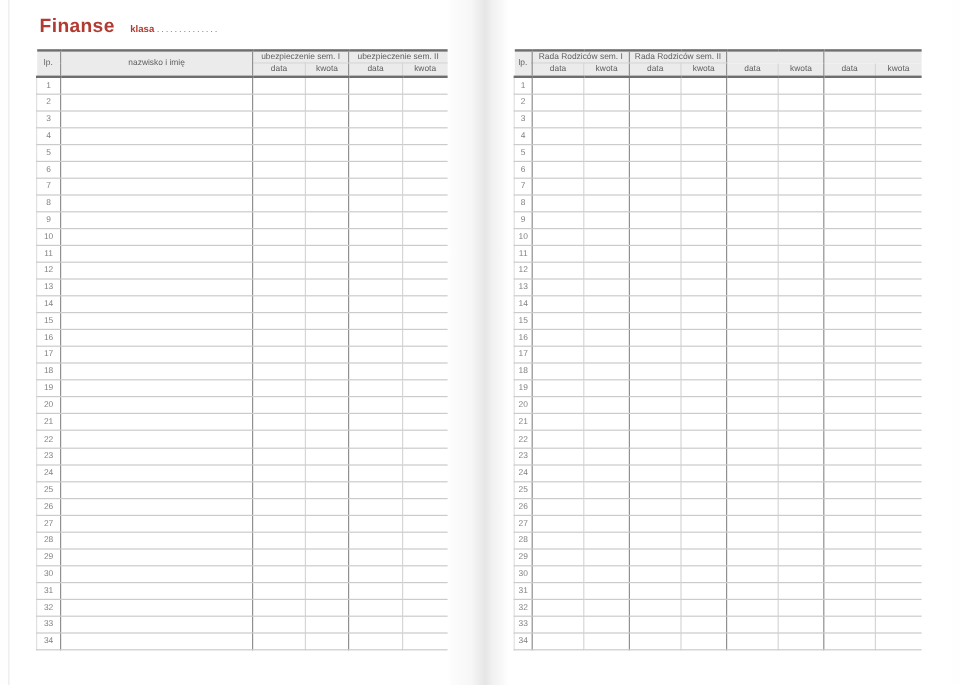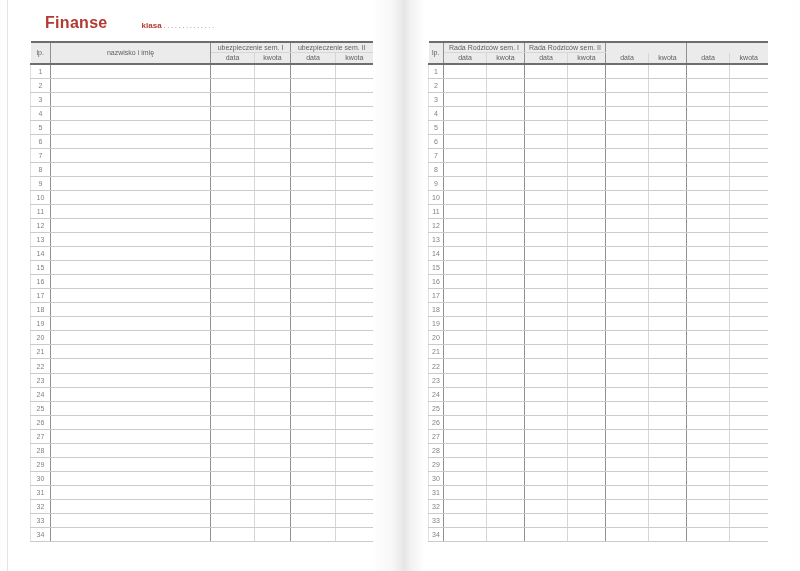--- a/index.html
+++ b/index.html
@@ -17,24 +17,24 @@
     position:absolute;top:0;bottom:0;left:372px;width:52px;pointer-events:none;
     background:linear-gradient(90deg,
       rgba(110,110,110,0) 0%,
       rgba(110,110,110,0.05) 40%,
       rgba(110,110,110,0.17) 62%,
       rgba(110,110,110,0.09) 74%,
       rgba(110,110,110,0) 100%);
   }
   .title-row{position:absolute;left:25px;top:14px;white-space:nowrap;}
   .title-row h1{
-    display:inline;margin:12px;font-size:16px;font-weight:bold;
+    display:inline;margin:0;font-size:16px;font-weight:bold;
     color:#b23a31;letter-spacing:0.3px;
   }
-  .klasa-label{font-size:8px;color:#b23a31;margin-left:22px;font-weight:bold;}
+  .klasa-label{font-size:8px;color:#b23a31;margin-left:13px;font-weight:bold;}
   .klasa-dots{font-size:8px;color:#b5726c;letter-spacing:1.5px;margin-left:2px;}
 
   table{
     position:absolute;top:41px;border-collapse:collapse;table-layout:fixed;
     empty-cells:show;
   }
   #left-table{left:22px;width:342px;}
   #right-table{left:8px;width:339px;}
 
   thead th{

